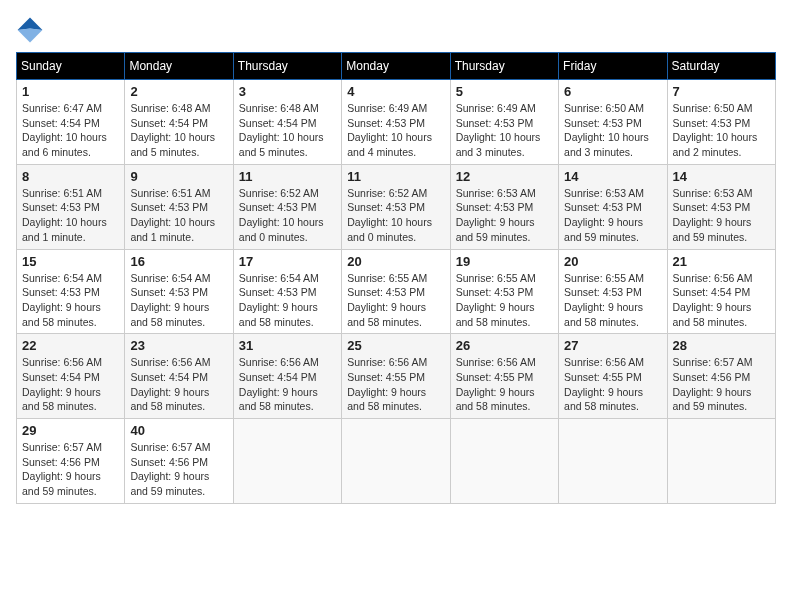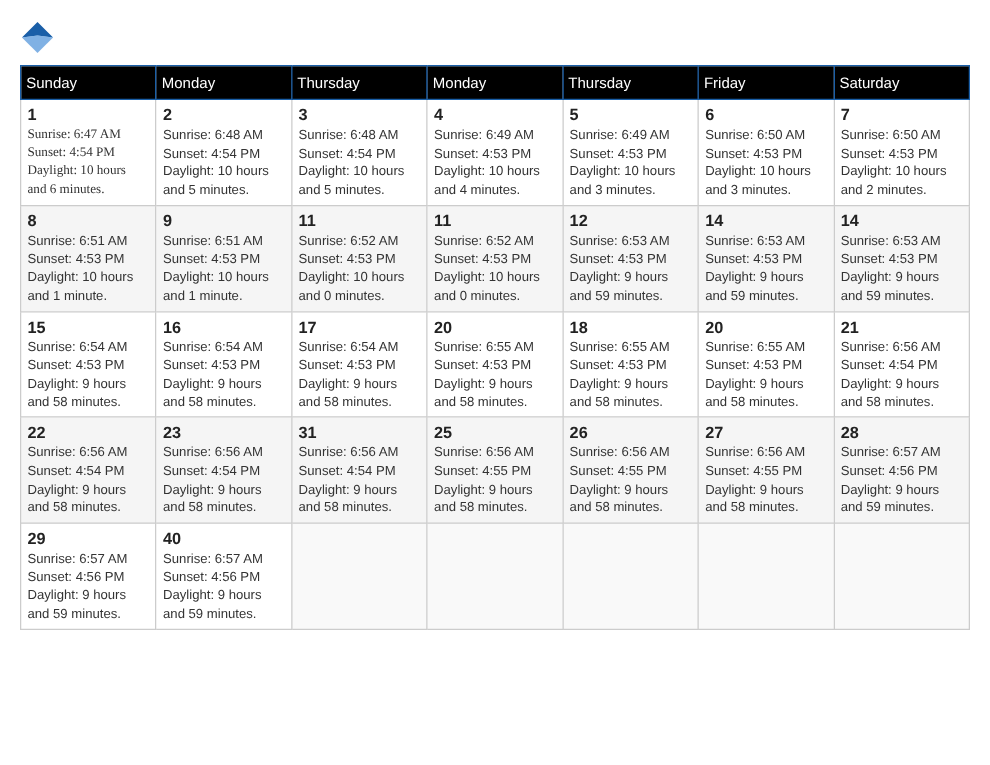--- a/index.html
+++ b/index.html
@@ -118,21 +118,21 @@
         <th>Monday</th>
         <th>Thursday</th>
         <th>Friday</th>
         <th>Saturday</th>
       </tr>
   </thead>
   <tbody id="calendar-body">
   <tr>
         <td>
           <span class="day-number">1</span>
-          <div class="day-info" style="white-space: pre-line; font-family: Liberation Serif, serif;">Sunrise: 6:47 AM
+          <div class="day-info" style="white-space: pre-line;">Sunrise: 6:47 AM
 Sunset: 4:54 PM
 Daylight: 10 hours
 and 6 minutes.</div>
         </td>
         <td>
           <span class="day-number">2</span>
           <div class="day-info" style="white-space: pre-line;">Sunrise: 6:48 AM
 Sunset: 4:54 PM
 Daylight: 10 hours
 and 5 minutes.</div>
@@ -247,21 +247,21 @@
 and 58 minutes.</div>
         </td>
         <td>
           <span class="day-number">20</span>
           <div class="day-info" style="white-space: pre-line;">Sunrise: 6:55 AM
 Sunset: 4:53 PM
 Daylight: 9 hours
 and 58 minutes.</div>
         </td>
         <td>
-          <span class="day-number">18</span>
+          <span class="day-number">19</span>
           <div class="day-info" style="white-space: pre-line;">Sunrise: 6:55 AM
 Sunset: 4:53 PM
 Daylight: 9 hours
 and 58 minutes.</div>
         </td>
         <td>
           <span class="day-number">20</span>
           <div class="day-info" style="white-space: pre-line;">Sunrise: 6:55 AM
 Sunset: 4:53 PM
 Daylight: 9 hours

